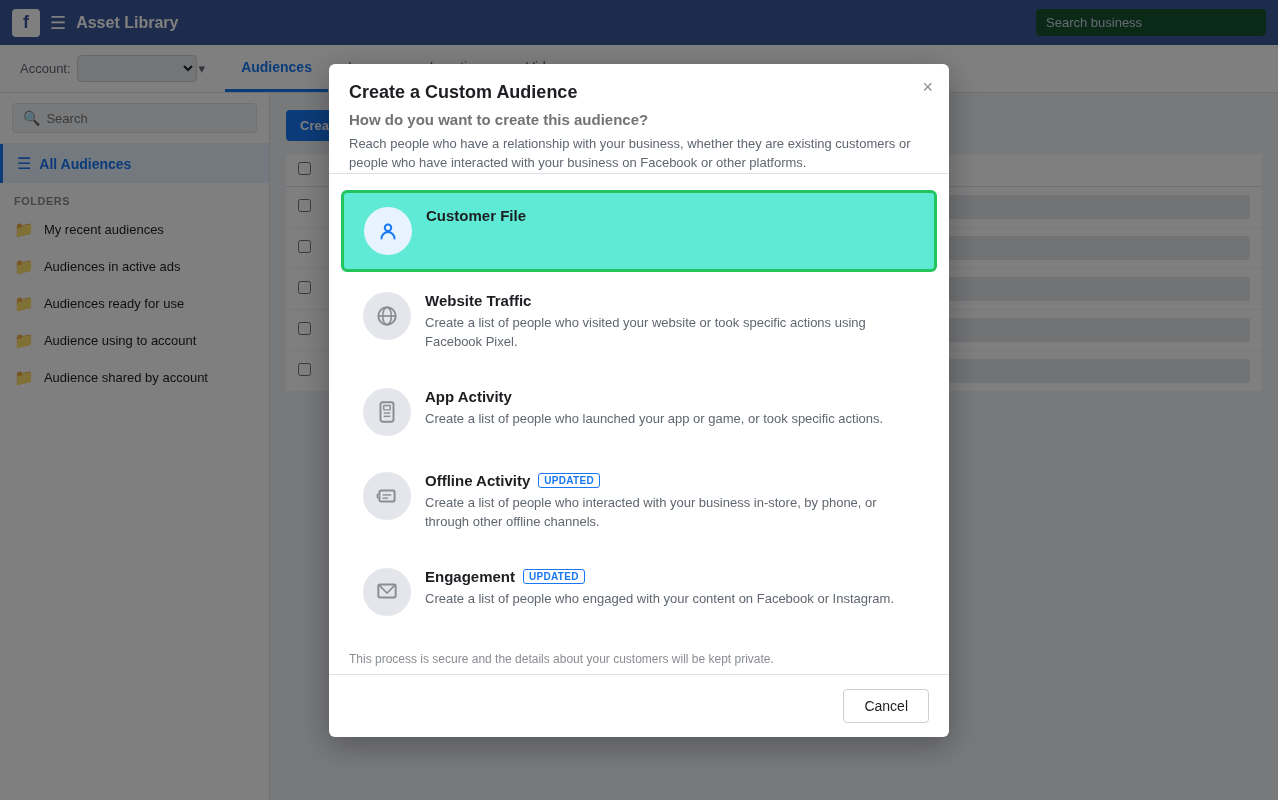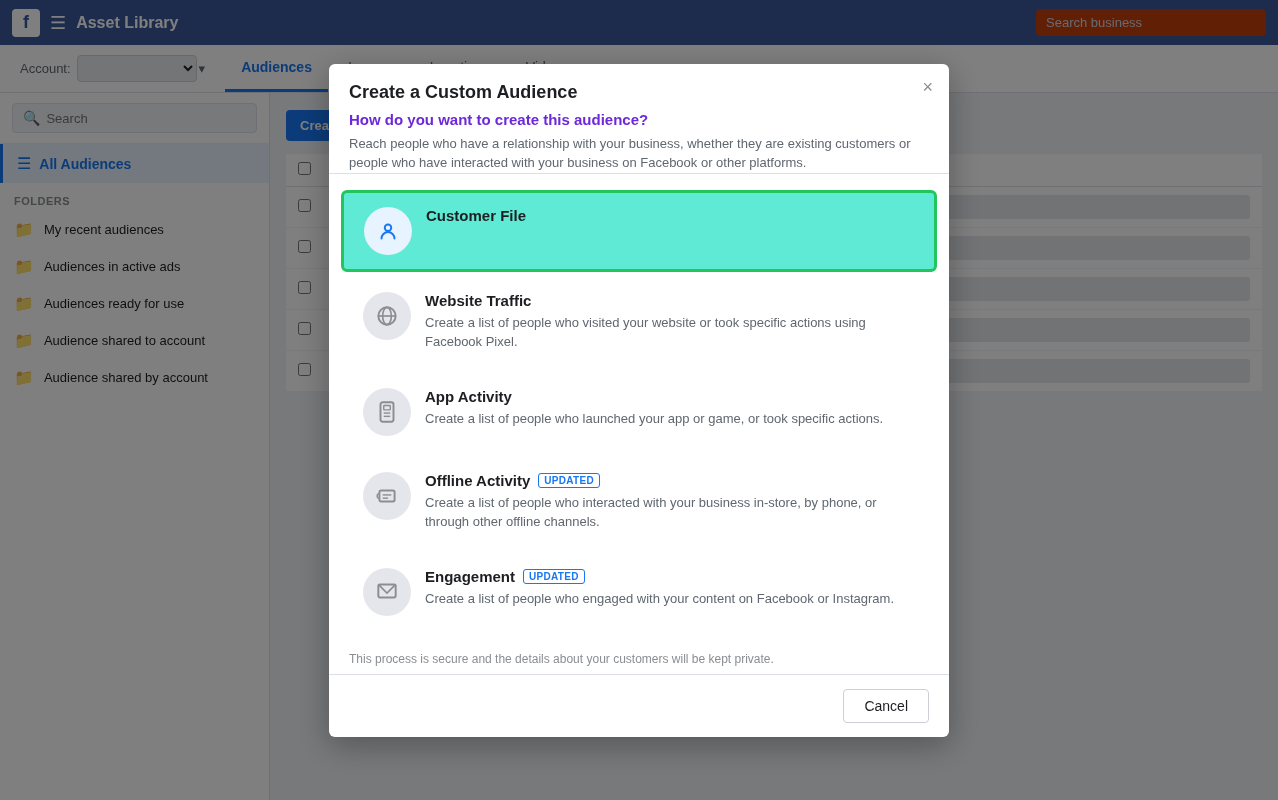--- a/index.html
+++ b/index.html
@@ -23,21 +23,21 @@
       flex-shrink: 0;
     }
     .hamburger-icon {
       color: white; font-size: 18px; cursor: pointer;
     }
     .nav-title {
       color: white; font-size: 16px; font-weight: 600;
     }
     .nav-search {
       margin-left: auto;
-      background: #c2410c;
+      background: #14532d;
       border: none;
       border-radius: 4px;
       padding: 6px 10px;
       color: #ccd4e8;
       font-size: 13px;
       width: 230px;
       outline: none;
     }
     .nav-search::placeholder { color: #ccd4e8; }
 
@@ -358,21 +358,21 @@
     <div class="folder-item">
       <span class="folder-icon">📁</span>
       <span class="folder-label">Audiences in active ads</span>
     </div>
     <div class="folder-item">
       <span class="folder-icon">📁</span>
       <span class="folder-label">Audiences ready for use</span>
     </div>
     <div class="folder-item">
       <span class="folder-icon">📁</span>
-      <span class="folder-label">Audience shared to account</span>
+      <span class="folder-label">Audience using to account</span>
     </div>
     <div class="folder-item">
       <span class="folder-icon">📁</span>
       <span class="folder-label">Audience shared by account</span>
     </div>
   </div>
 
   <div class="content-area">
     <div class="toolbar">
       <button class="btn-create">
@@ -416,21 +416,21 @@
     </div>
   </div>
 </div>
 
 <div class="overlay">
   <div class="modal">
 
     <div class="modal-header">
       <div class="modal-title">Create a Custom Audience</div>
       <button class="modal-close">×</button>
-      <div style="font-size:15px; font-weight:700; color:#6d28d9; margin-bottom:6px;">How do you want to create this audience?</div>
+      <div style="font-size:15px; font-weight:700; color:#737373; margin-bottom:6px;">How do you want to create this audience?</div>
       <div class="modal-subtitle">Reach people who have a relationship with your business, whether they are existing customers or people who have interacted with your business on Facebook or other platforms.</div>
     </div>
 
     <div class="modal-body">
 
       <div class="audience-option selected">
         <div class="option-icon-wrap blue-icon">
           <svg width="26" height="26" viewBox="0 0 24 24" fill="none">
             <rect x="3" y="3" width="18" height="18" rx="9" fill="#e7f3ff"></rect>
             <circle cx="12" cy="9" r="3" stroke="#1877f2" stroke-width="1.8" fill="none"></circle>

